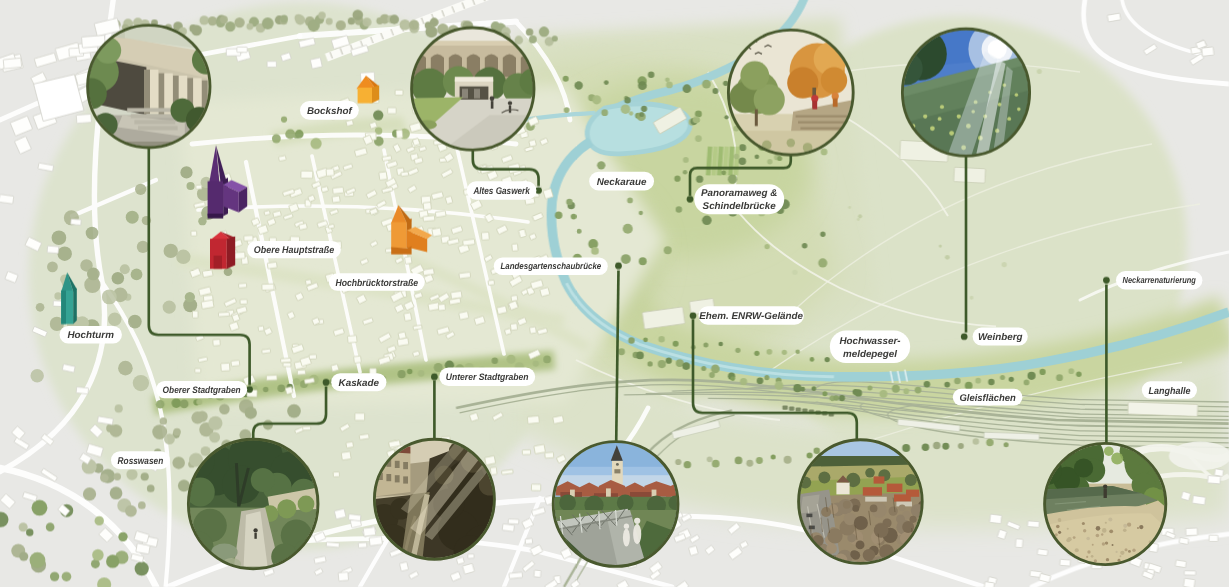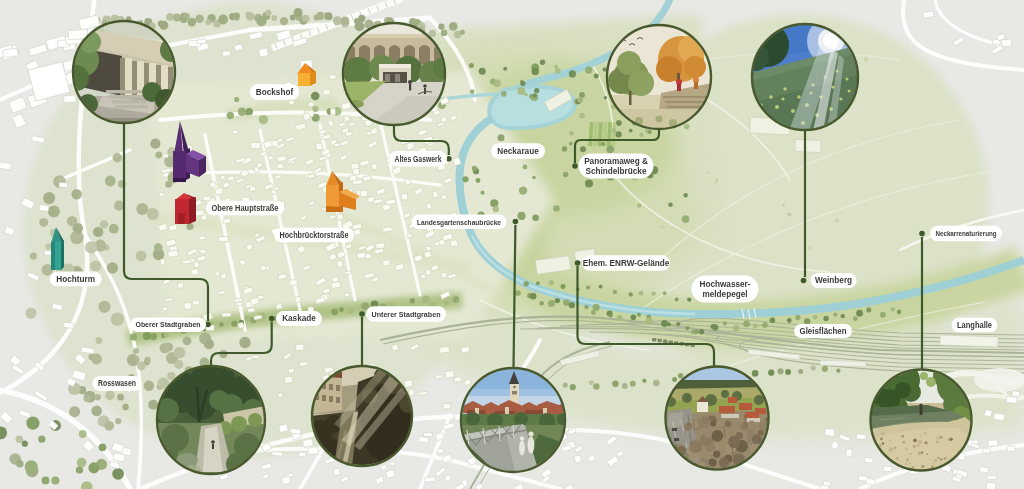--- a/index.html
+++ b/index.html
@@ -1,15 +1,15 @@
 <!DOCTYPE html>
 <html><head><meta charset="utf-8">
 <style>
 html,body{margin:0;padding:0;background:#e8e8e5;}
-#map{width:1024px;height:489px;position:relative;overflow:hidden;font-family:"Liberation Sans",sans-serif;}
+#map{width:1024px;height:489px;position:relative;overflow:hidden;font-family:"Liberation Sans",sans-serif;font-style:italic;}
 text{font-family:"Liberation Sans",sans-serif;}
 </style></head><body>
 <div id="map">
 <svg width="1024" height="489" viewBox="0 0 1024 489">
 <defs>
 <filter id="b6" x="-30%" y="-30%" width="160%" height="160%">
           <feGaussianBlur stdDeviation="6"></feGaussianBlur>
         </filter>
 <filter id="b4" x="-30%" y="-30%" width="160%" height="160%">
           <feGaussianBlur stdDeviation="4"></feGaussianBlur>

